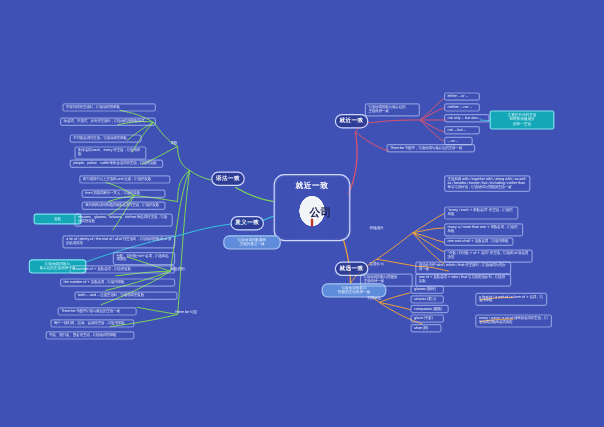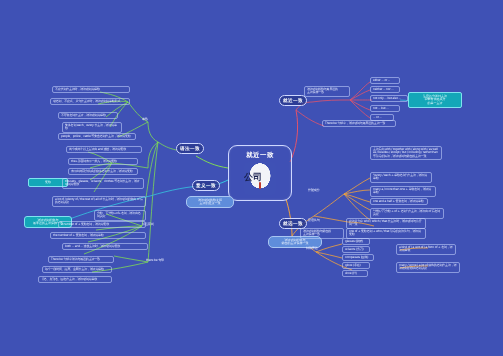--- a/index.html
+++ b/index.html
@@ -48,21 +48,21 @@
     position:absolute;left:50%;transform:translateX(-50%);
     top:16px;width:32px;height:33px;
     border-radius:4px;
     background:
       radial-gradient(ellipse at 50% 42%, #f3f4f8 0 46%, rgba(243,244,248,0) 47%),
       linear-gradient(#3f51b5,#3f51b5);
     overflow:hidden;
   }
   .center .pic .glyph{
     position:absolute;left:0;right:0;top:9px;
-    text-align:left;color:#1a2250;font-size:9px;font-weight:bold;
+    text-align:right;color:#1a2250;font-size:9px;font-weight:bold;
   }
   .center .pic .mark{
     position:absolute;left:50%;transform:translateX(-50%);
     top:20px;width:2px;height:7px;background:#c0392b;border-radius:1px;
   }
 
   
   .branch{
     position:absolute;
     border:0.8px solid #cfd8ff;border-radius:6px;

